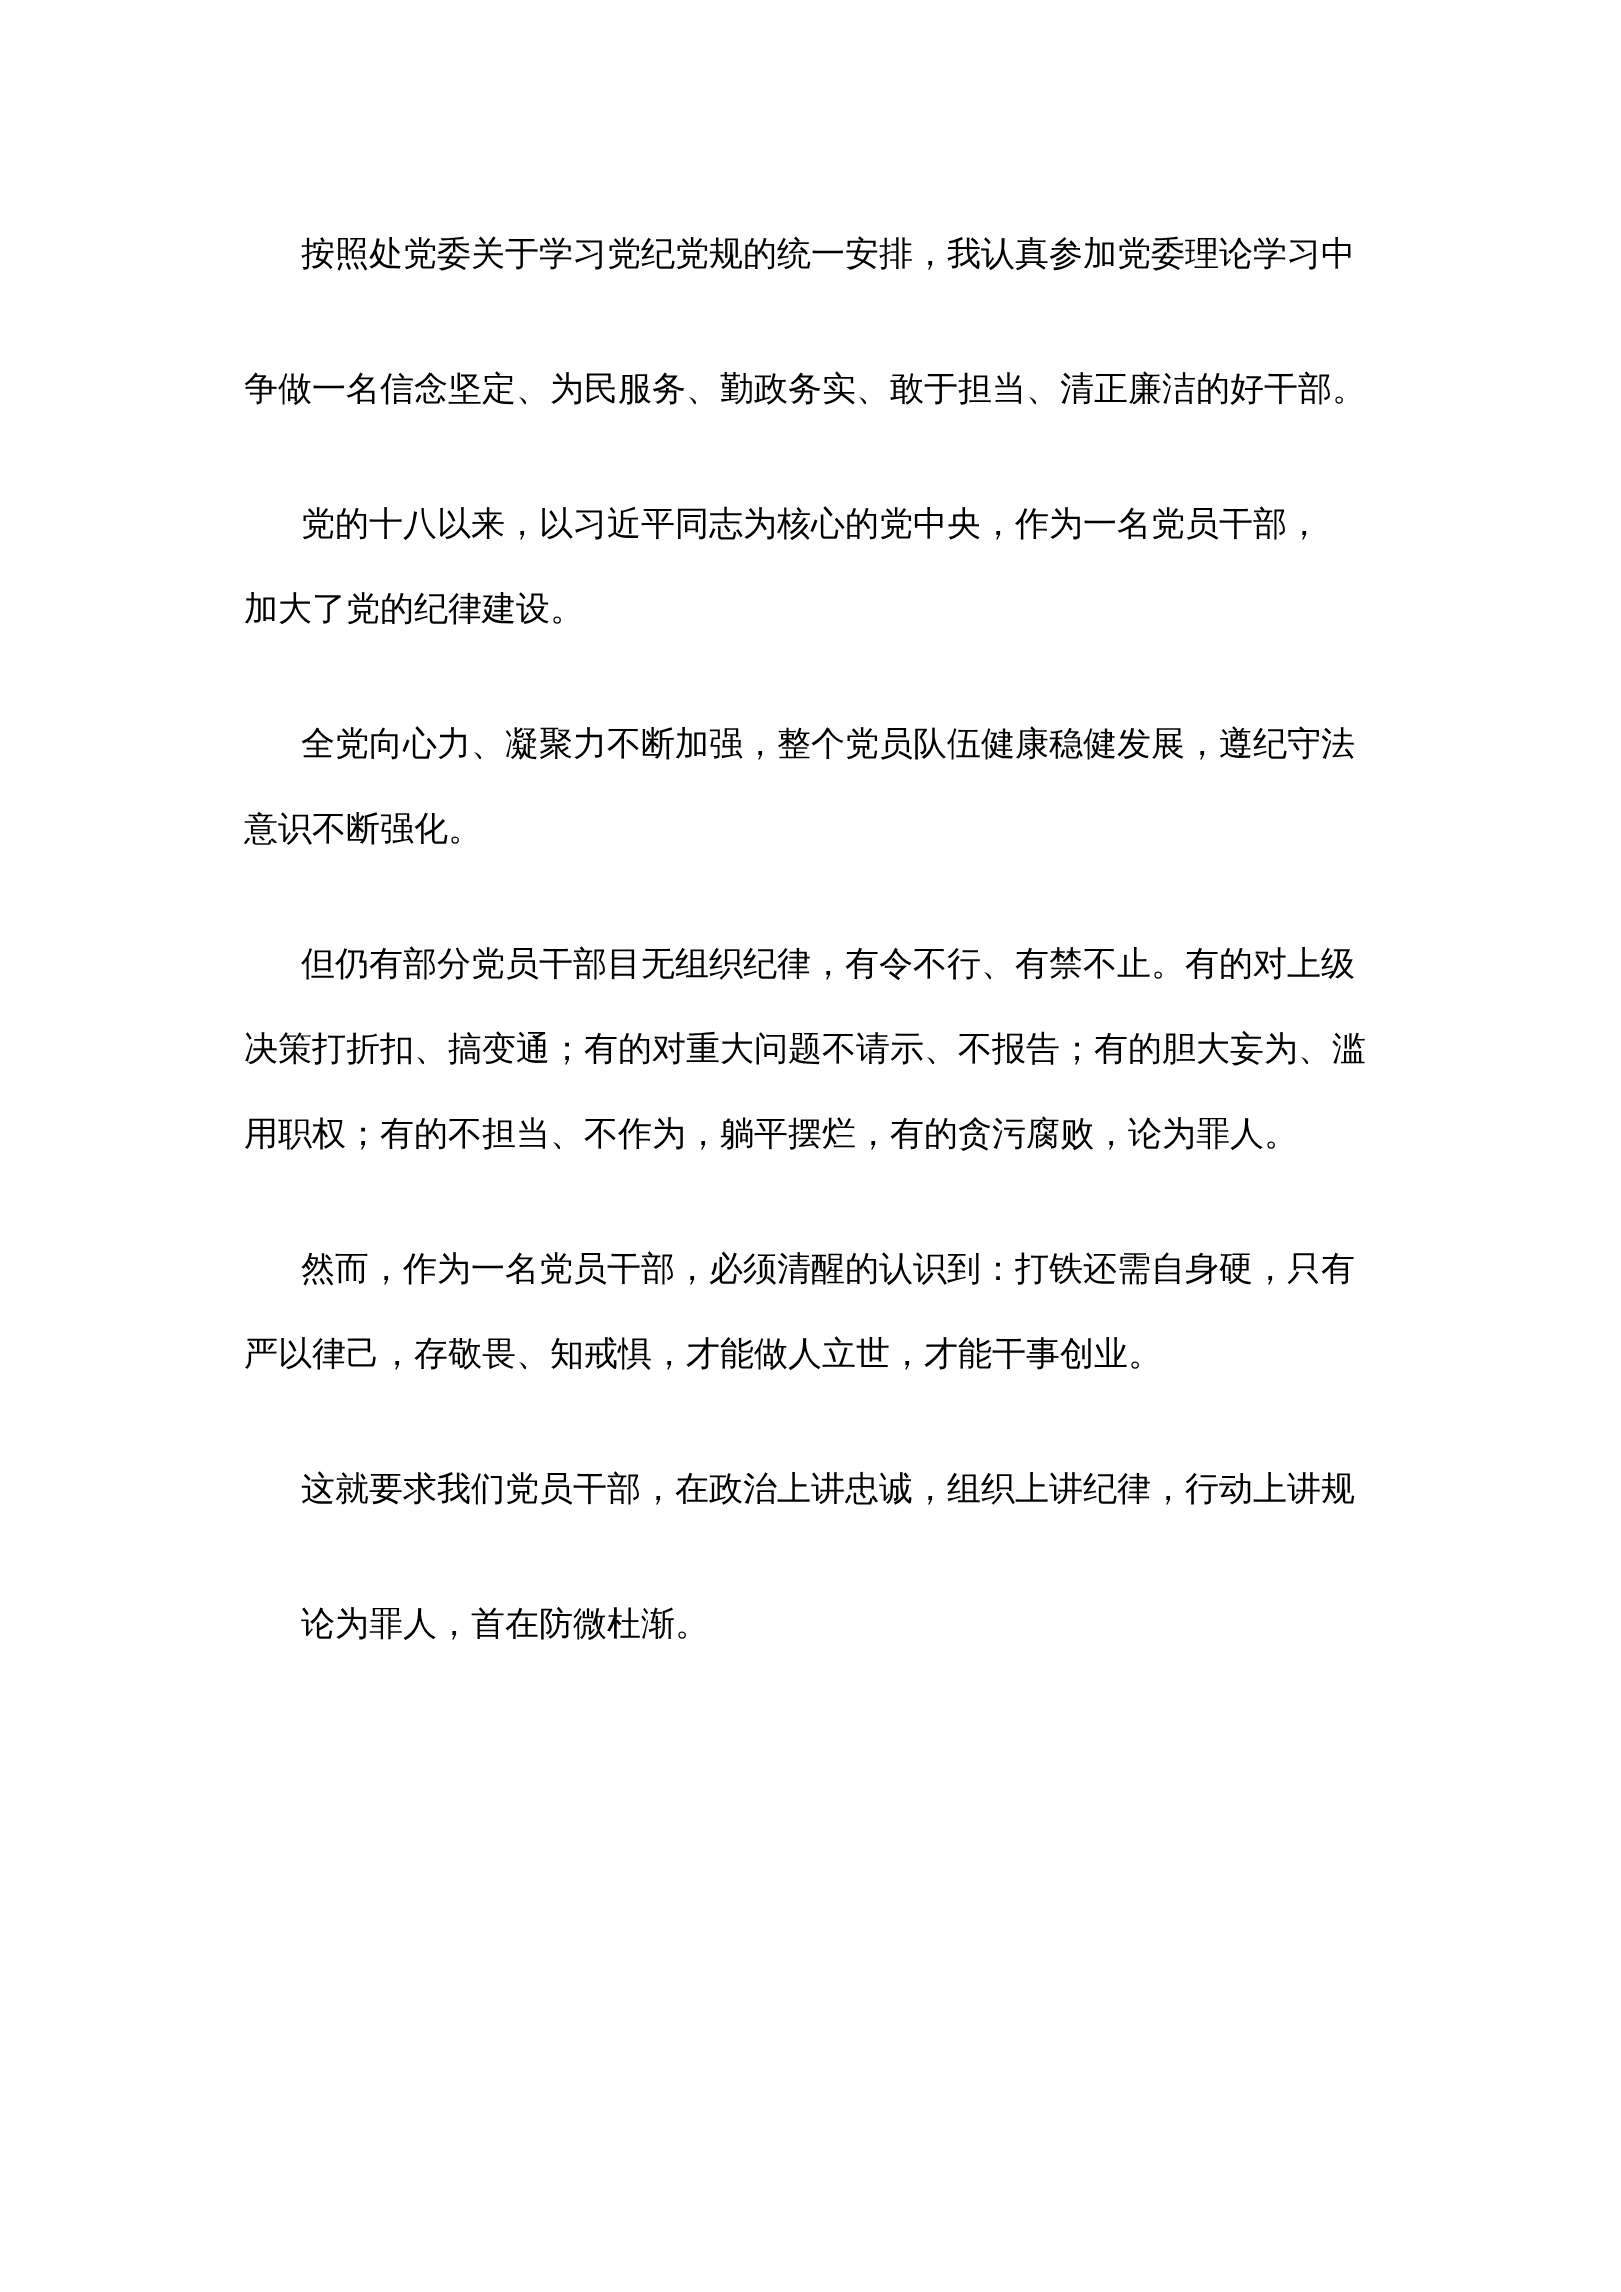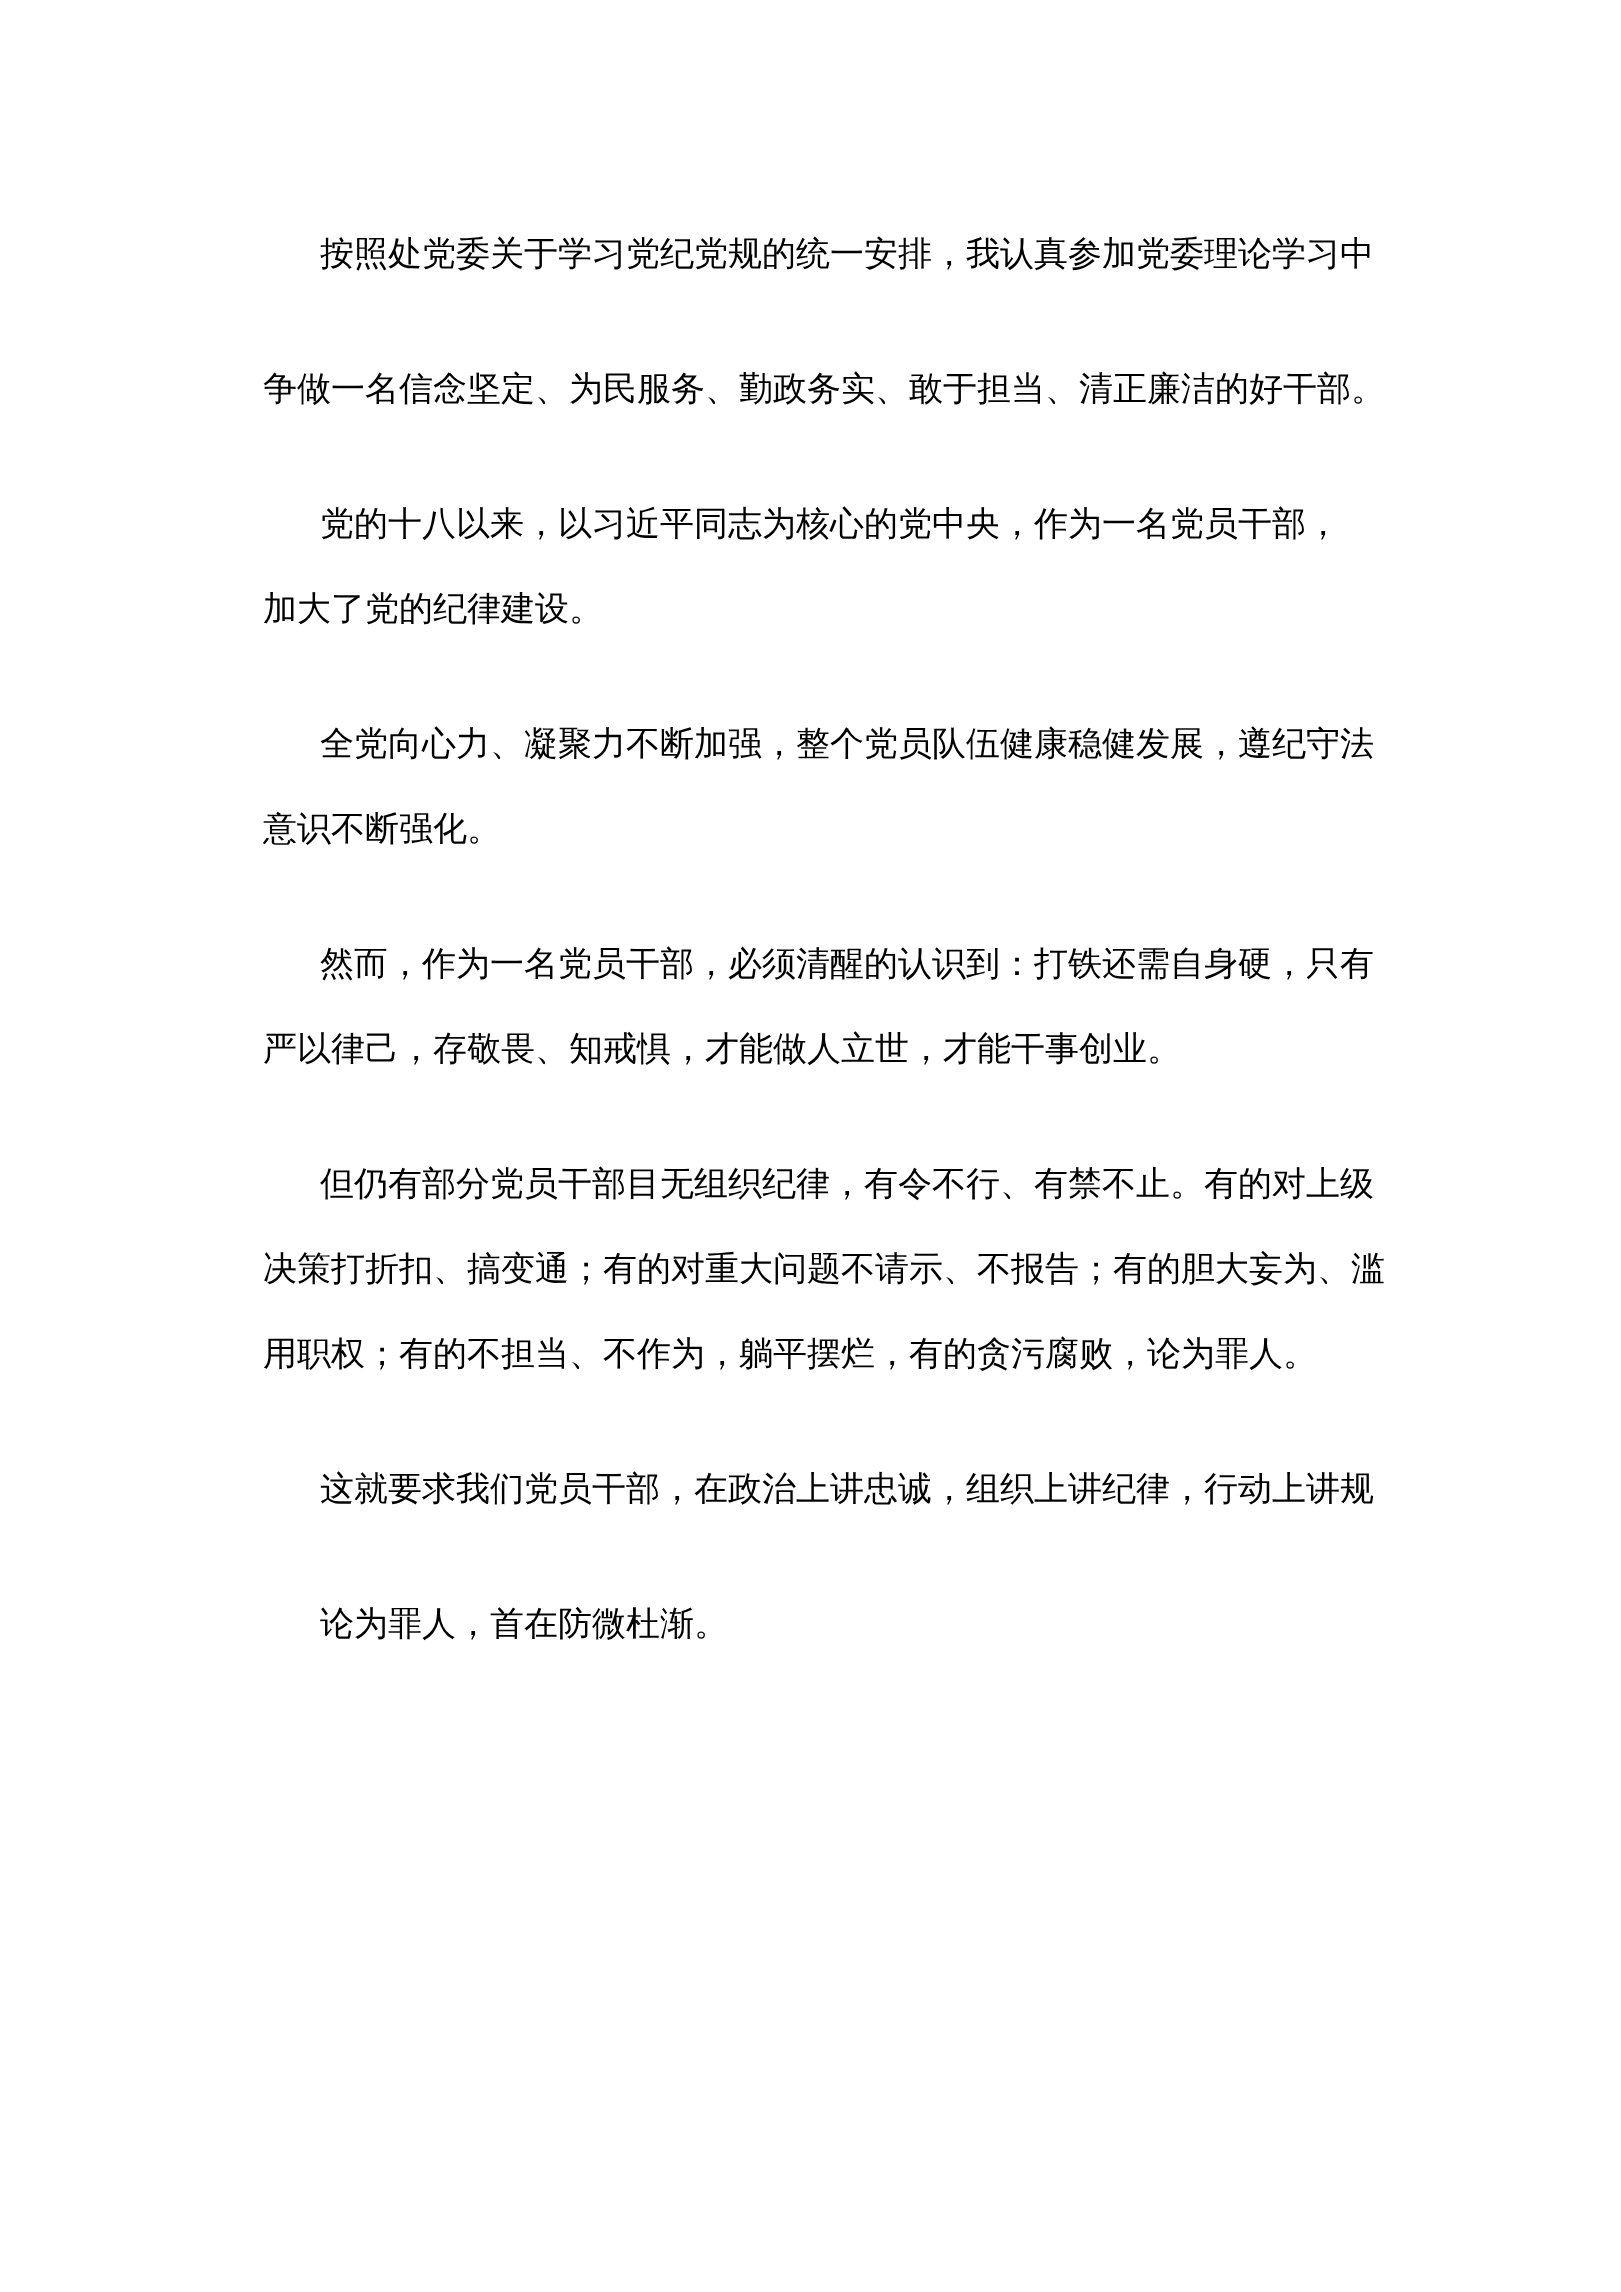--- a/index.html
+++ b/index.html
@@ -10,21 +10,21 @@
     body {
       width: 1621px;
       height: 2293px;
       position: relative;
       overflow: hidden;
       font-family: "DejaVu Sans", "Liberation Sans", sans-serif;
       color: #000000;
     }
     .page {
       position: absolute;
-      left: 263px;
+      left: 244px;
       top: 211px;
       width: 1137px;
     }
     .para {
       margin: 0 0 50px 0;
       padding: 0;
     }
     .line {
       display: block;
       height: 85px;
@@ -54,28 +54,28 @@
     <span class="line first">党的十八以来，以习近平同志为核心的党中央，作为一名党员干部，</span>
     <span class="line">加大了党的纪律建设。</span>
   </p>
 
   <p class="para">
     <span class="line first">全党向心力、凝聚力不断加强，整个党员队伍健康稳健发展，遵纪守法</span>
     <span class="line">意识不断强化。</span>
   </p>
 
   <p class="para">
-    <span class="line first">然而，作为一名党员干部，必须清醒的认识到：打铁还需自身硬，只有</span>
-    <span class="line">严以律己，存敬畏、知戒惧，才能做人立世，才能干事创业。</span>
+    <span class="line first">但仍有部分党员干部目无组织纪律，有令不行、有禁不止。有的对上级</span>
+    <span class="line">决策打折扣、搞变通；有的对重大问题不请示、不报告；有的胆大妄为、滥</span>
+    <span class="line">用职权；有的不担当、不作为，躺平摆烂，有的贪污腐败，论为罪人。</span>
   </p>
 
   <p class="para">
-    <span class="line first">但仍有部分党员干部目无组织纪律，有令不行、有禁不止。有的对上级</span>
-    <span class="line">决策打折扣、搞变通；有的对重大问题不请示、不报告；有的胆大妄为、滥</span>
-    <span class="line">用职权；有的不担当、不作为，躺平摆烂，有的贪污腐败，论为罪人。</span>
+    <span class="line first">然而，作为一名党员干部，必须清醒的认识到：打铁还需自身硬，只有</span>
+    <span class="line">严以律己，存敬畏、知戒惧，才能做人立世，才能干事创业。</span>
   </p>
 
   <p class="para">
     <span class="line first">这就要求我们党员干部，在政治上讲忠诚，组织上讲纪律，行动上讲规</span>
   </p>
 
   <p class="para">
     <span class="line first">论为罪人，首在防微杜渐。</span>
   </p>
 

